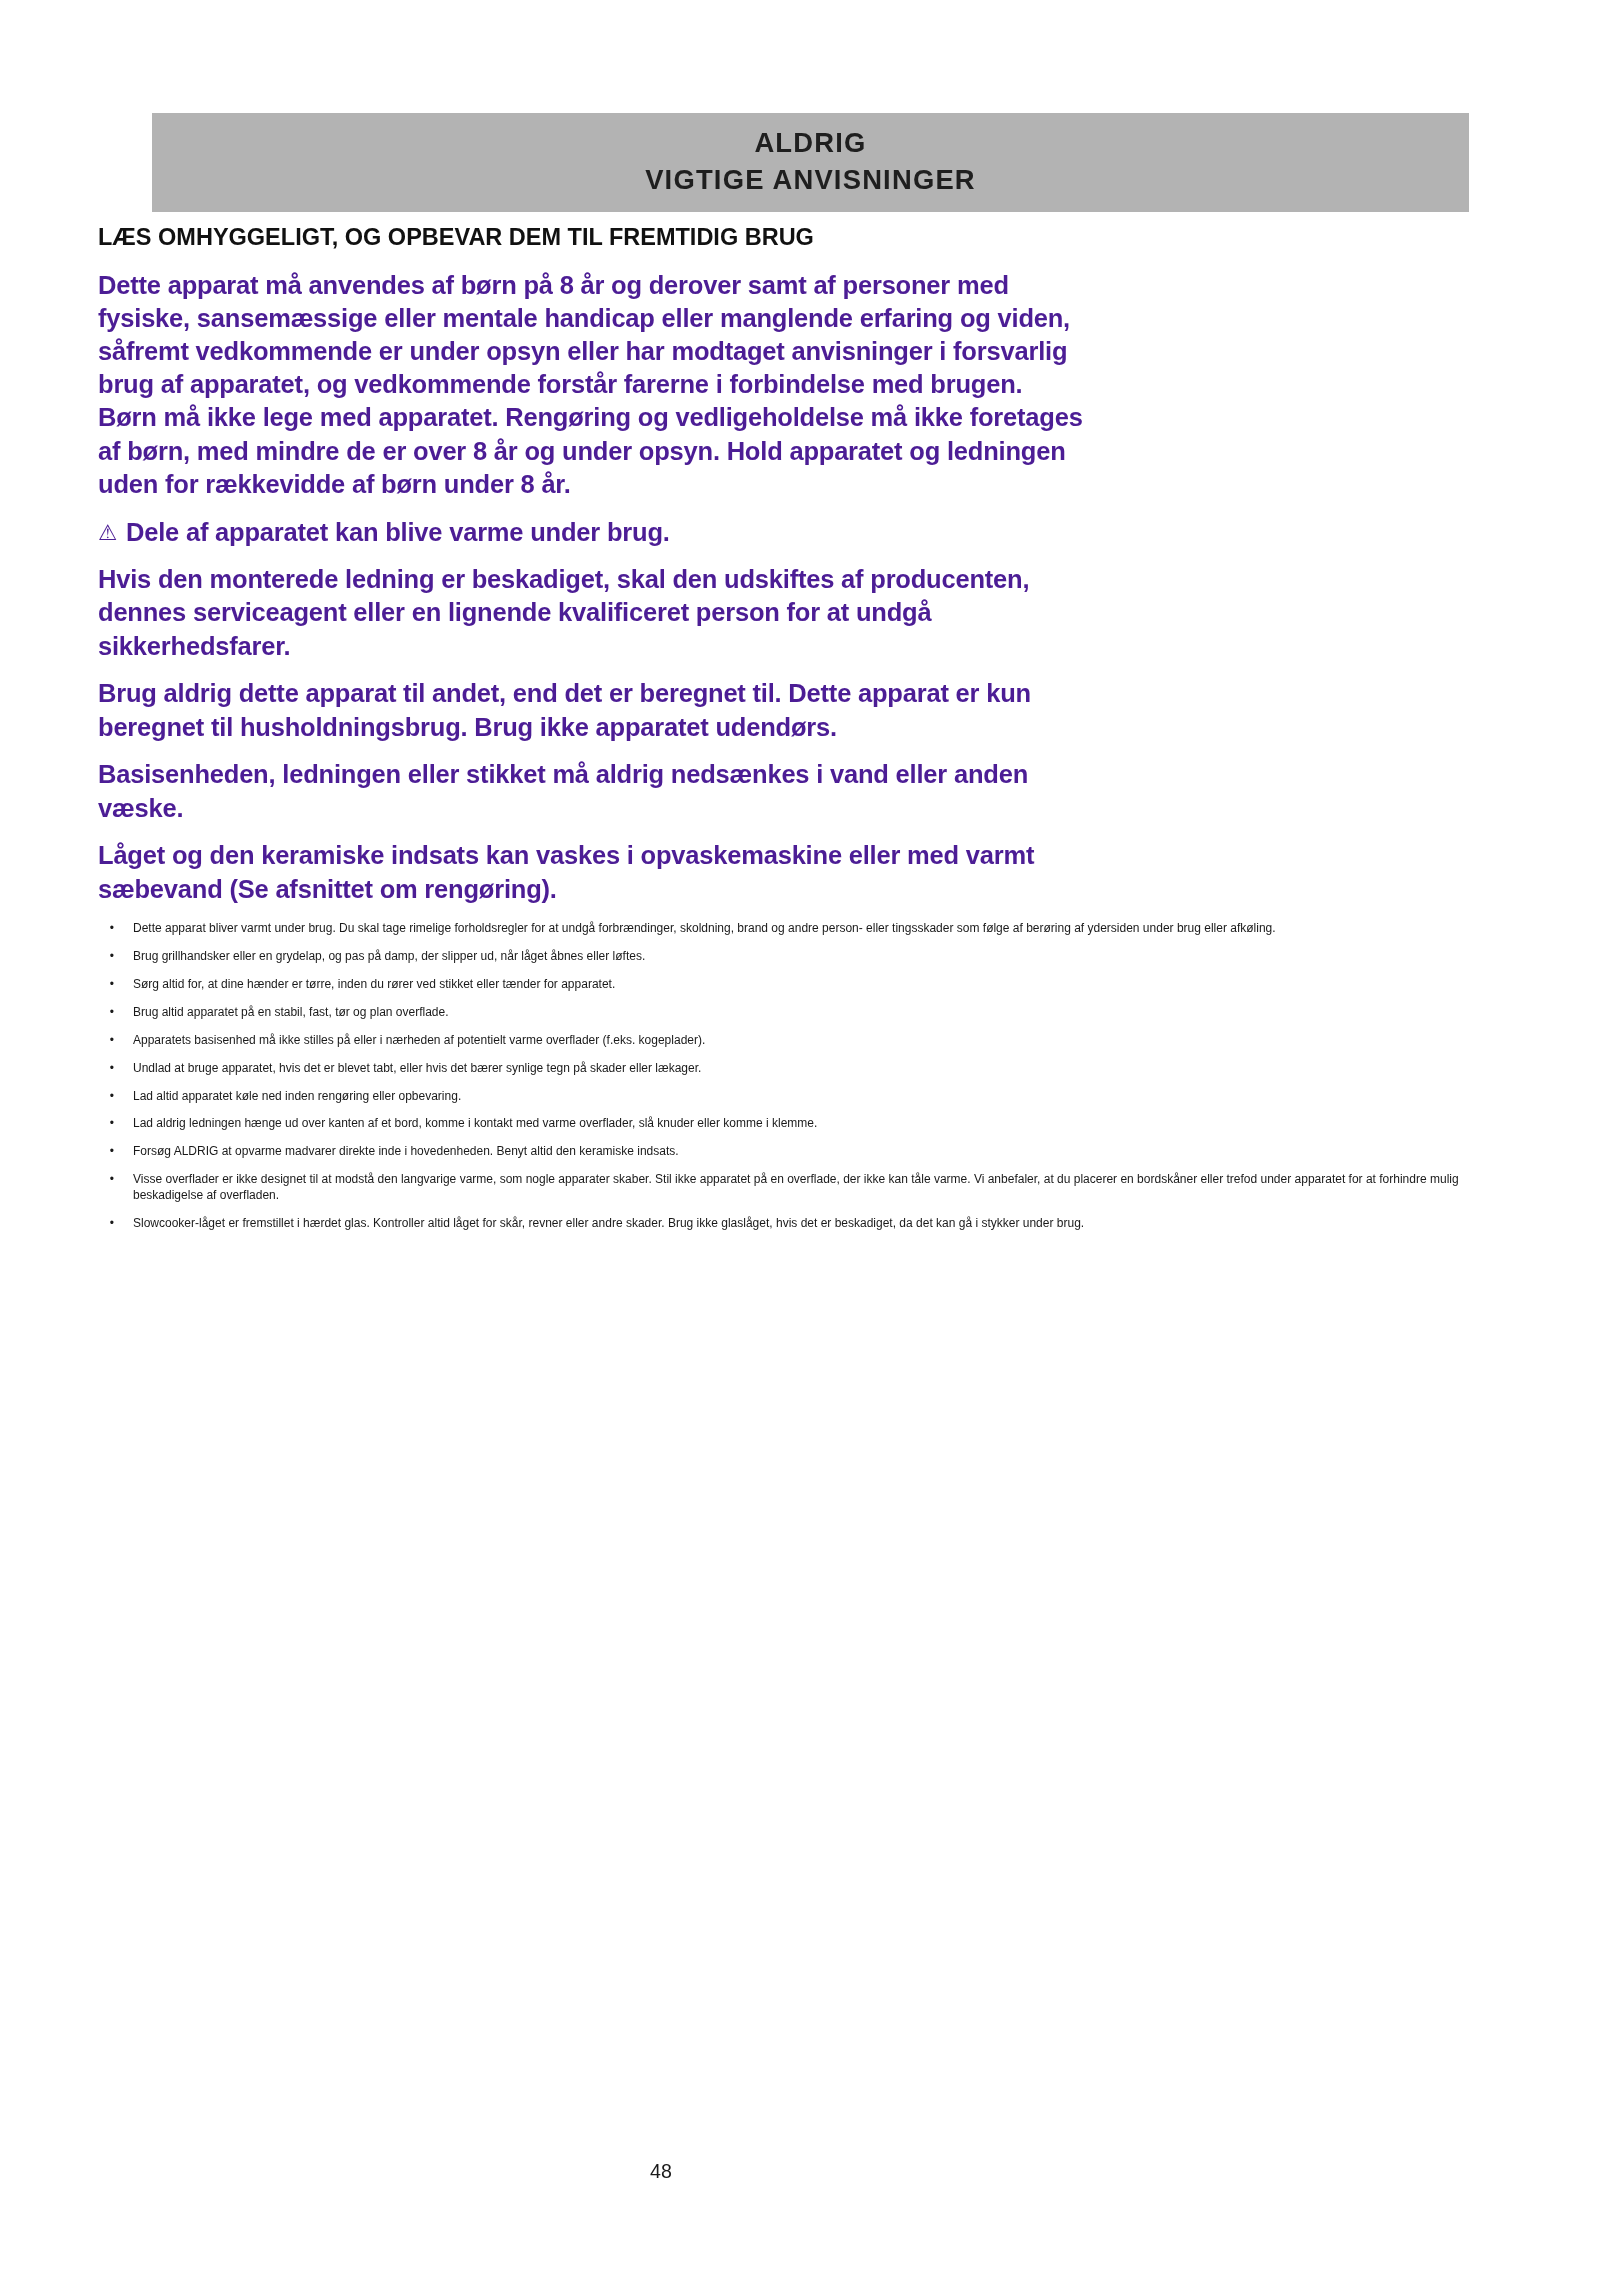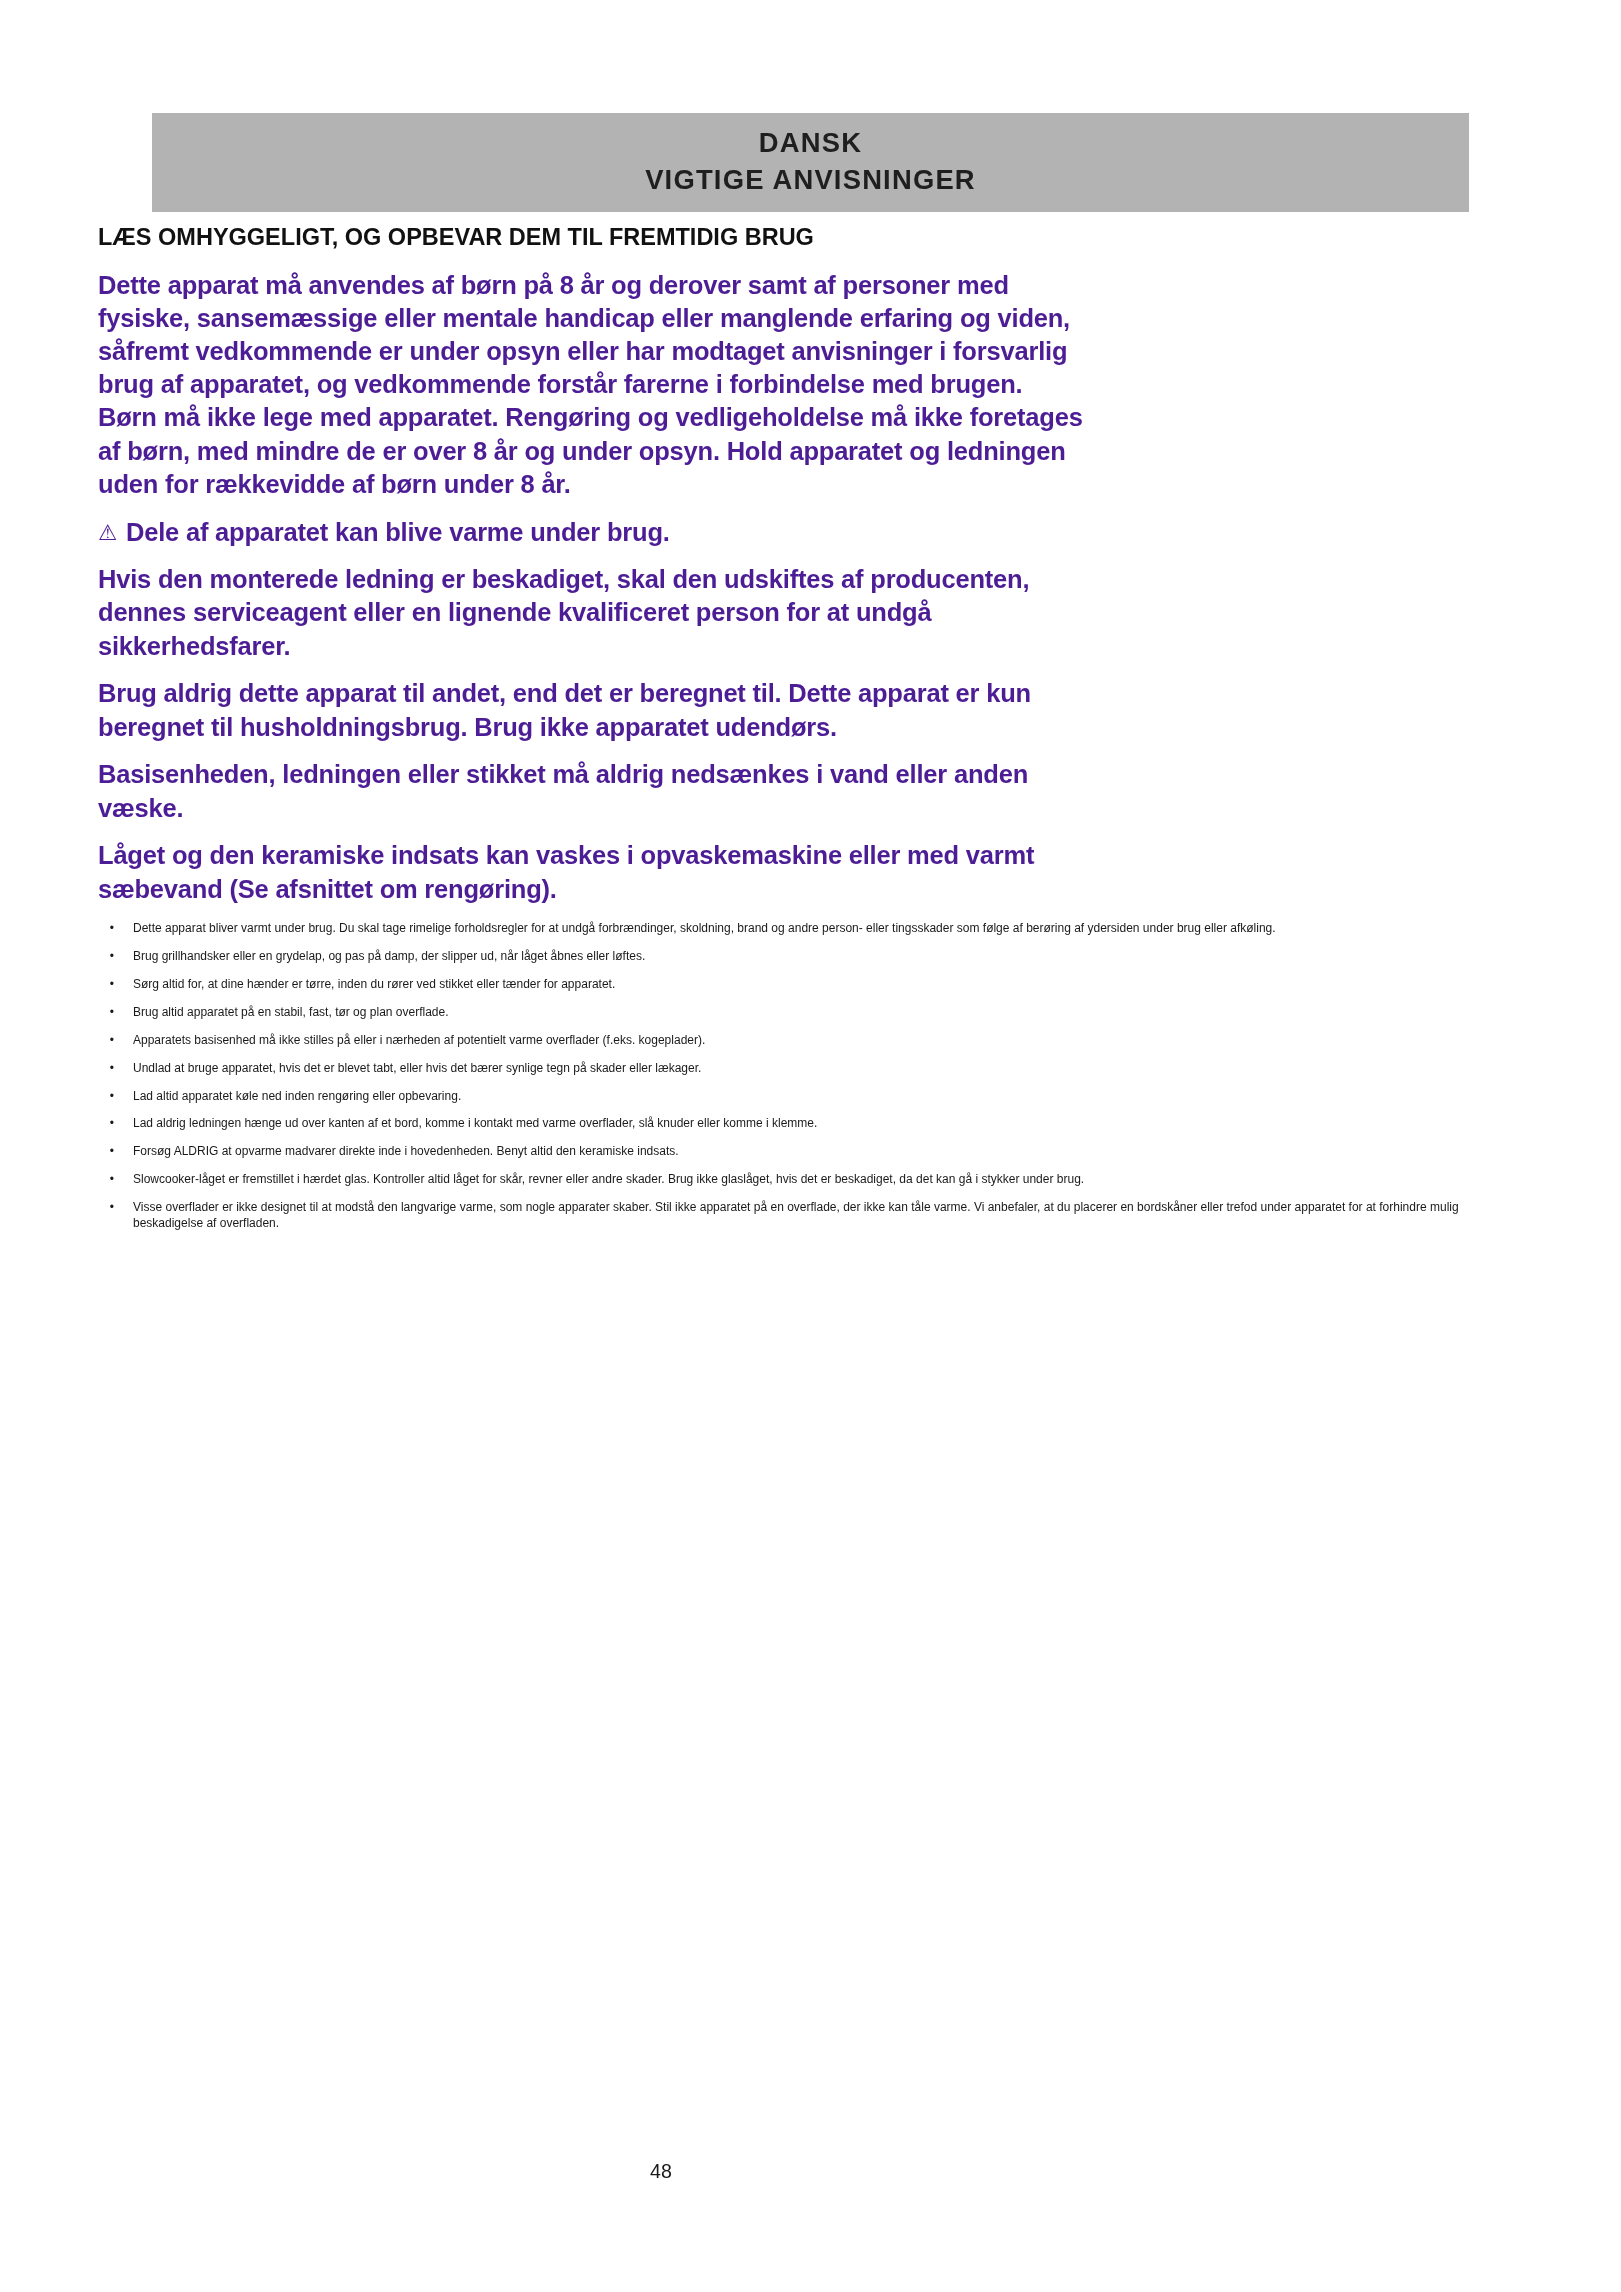--- a/index.html
+++ b/index.html
@@ -91,21 +91,21 @@
     font-size: 19.6px;
     color: #1a1a1a;
   }
 </style>
 </head>
 <body>
 
 <div class="page">
 
   <div class="header-bar">
-    <div class="header-line">DANSK</div>
+    <div class="header-line">ALDRIG</div>
     <div class="header-line">VIGTIGE ANVISNINGER</div>
   </div>
 
   <div class="subtitle">LÆS OMHYGGELIGT, OG OPBEVAR DEM TIL FREMTIDIG BRUG</div>
 
   <p class="bold-para">Dette apparat må anvendes af børn på 8 år og derover samt af personer med fysiske, sansemæssige eller mentale handicap eller manglende erfaring og viden, såfremt vedkommende er under opsyn eller har modtaget anvisninger i forsvarlig brug af apparatet, og vedkommende forstår farerne i forbindelse med brugen. Børn må ikke lege med apparatet. Rengøring og vedligeholdelse må ikke foretages af børn, med mindre de er over 8 år og under opsyn. Hold apparatet og ledningen uden for rækkevidde af børn under 8 år.</p>
 
   <p class="bold-para warning-line">
     <span class="warn-icon">⚠</span>
     <span>Dele af apparatet kan blive varme under brug.</span>
@@ -119,20 +119,20 @@
   <ul class="bullets">
     <li>Dette apparat bliver varmt under brug. Du skal tage rimelige forholdsregler for at undgå forbrændinger, skoldning, brand og andre person- eller tingsskader som følge af berøring af ydersiden under brug eller afkøling.</li>
     <li>Brug grillhandsker eller en grydelap, og pas på damp, der slipper ud, når låget åbnes eller løftes.</li>
     <li>Sørg altid for, at dine hænder er tørre, inden du rører ved stikket eller tænder for apparatet.</li>
     <li>Brug altid apparatet på en stabil, fast, tør og plan overflade.</li>
     <li>Apparatets basisenhed må ikke stilles på eller i nærheden af potentielt varme overflader (f.eks. kogeplader).</li>
     <li>Undlad at bruge apparatet, hvis det er blevet tabt, eller hvis det bærer synlige tegn på skader eller lækager.</li>
     <li>Lad altid apparatet køle ned inden rengøring eller opbevaring.</li>
     <li>Lad aldrig ledningen hænge ud over kanten af et bord, komme i kontakt med varme overflader, slå knuder eller komme i klemme.</li>
     <li>Forsøg ALDRIG at opvarme madvarer direkte inde i hovedenheden. Benyt altid den keramiske indsats.</li>
+    <li>Visse overflader er ikke designet til at modstå den langvarige varme, som nogle apparater skaber. Stil ikke apparatet på en overflade, der ikke kan tåle varme. Vi anbefaler, at du placerer en bordskåner eller trefod under apparatet for at forhindre mulig beskadigelse af overfladen.</li>
     <li>Slowcooker-låget er fremstillet i hærdet glas. Kontroller altid låget for skår, revner eller andre skader. Brug ikke glaslåget, hvis det er beskadiget, da det kan gå i stykker under brug.</li>
-    <li>Visse overflader er ikke designet til at modstå den langvarige varme, som nogle apparater skaber. Stil ikke apparatet på en overflade, der ikke kan tåle varme. Vi anbefaler, at du placerer en bordskåner eller trefod under apparatet for at forhindre mulig beskadigelse af overfladen.</li>
   </ul>
 
   <div class="page-number">48</div>
 
 </div>
 
 
 </body></html>

